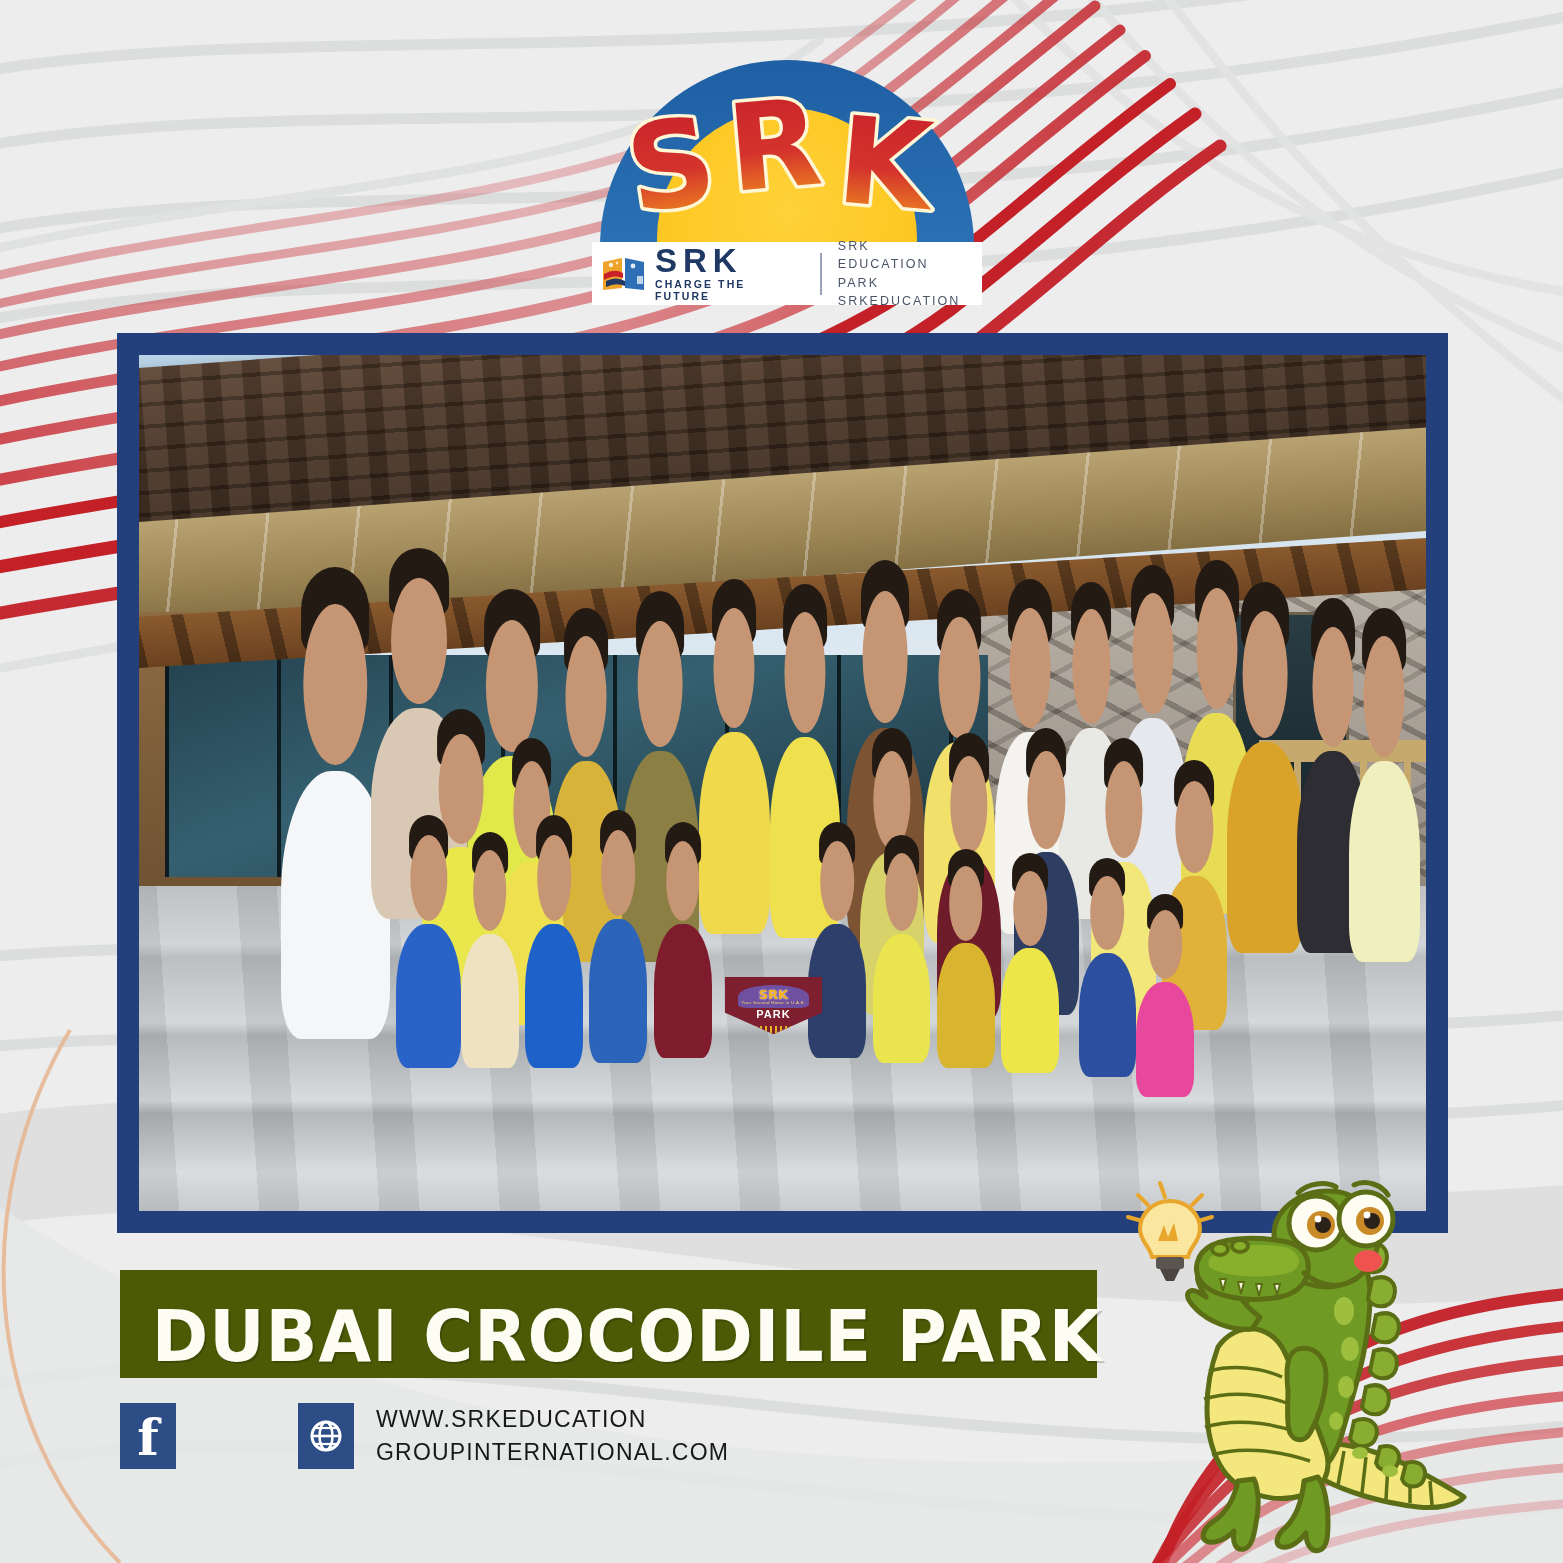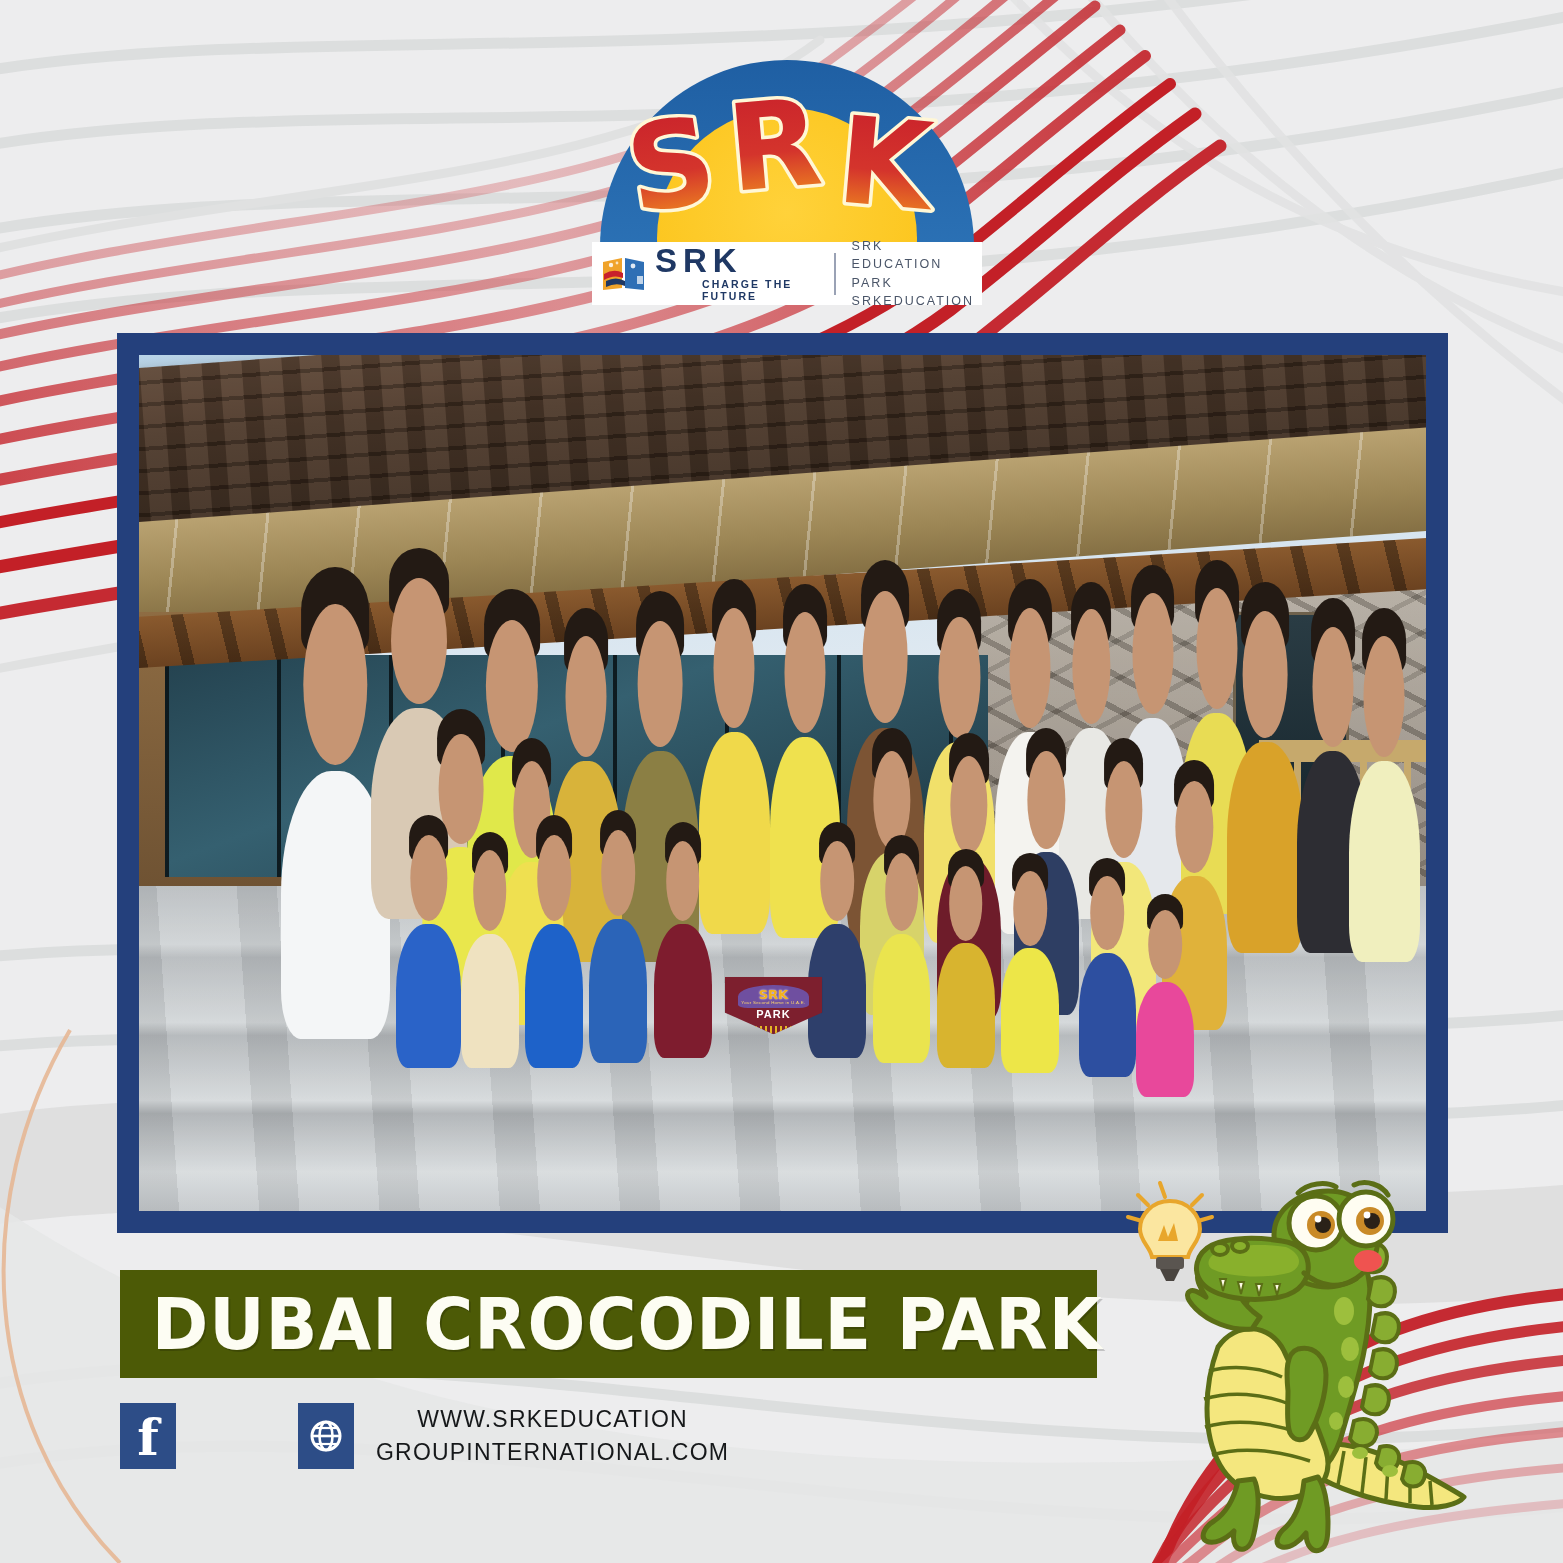--- a/index.html
+++ b/index.html
@@ -48,21 +48,21 @@
     background:#ffffff;
     display:flex;align-items:center;padding:0 8px;box-sizing:border-box;gap:7px;
   }
   .strip-mark{width:48px;height:40px;flex:none;position:relative;}
   .strip-srk{
     font-family:"Liberation Sans", sans-serif;
     font-weight:bold;font-size:33px;letter-spacing:6px;color:#1f3864;line-height:0.95;
   }
   .strip-tag{
     font-family:"Liberation Sans", sans-serif;
-    font-weight:bold;font-size:10.5px;letter-spacing:2.1px;color:#1f3864;margin-top:2px;margin-left:47px;
+    font-weight:bold;font-size:10.5px;letter-spacing:2.1px;color:#1f3864;margin-top:2px;
   }
   .strip-divider{width:1.5px;height:42px;background:#9aa2b5;margin:0 9px;flex:none;}
   .strip-right{
     font-family:"Liberation Sans", sans-serif;
     font-size:12.5px;letter-spacing:2.0px;color:#4a5568;line-height:1.45;
   }
 
   
   .photo-frame{
     position:absolute;left:117px;top:333px;width:1331px;height:900px;
@@ -166,42 +166,42 @@
     font-family:"Liberation Sans", sans-serif;font-weight:bold;font-size:11px;color:#ffffff;letter-spacing:1px;
   }
   .pennant .pfringe{
     position:absolute;left:0;bottom:0;width:100%;height:14%;
     background:repeating-linear-gradient(90deg,#e5b524 0 2px,rgba(0,0,0,0) 2px 5px);
   }
 
   
   .title-banner{
     position:absolute;left:120px;top:1270px;width:977px;height:108px;
-    background:#4c5a06;display:flex;align-items:center;z-index:5;
+    background:#4c5a06;display:flex;align-items:flex-end;z-index:5;
   }
   .title-text{
     font-family:"DejaVu Sans", sans-serif;
     font-weight:bold;
     font-size:71px;
     color:#fdfdf3;
     letter-spacing:1px;
     padding-left:33px;
     white-space:nowrap;
     transform:scaleX(.96);
     transform-origin:left center;
     text-shadow:2px 2px 0 rgba(0,0,0,.18);
   }
 
   
   .contact-row{
     position:absolute;left:120px;top:1403px;width:1000px;height:100px;
     display:flex;align-items:flex-start;z-index:5;
   }
   .contact-item{display:flex;align-items:flex-start;gap:22px;}
-  .contact-item.web{margin-left:122px;text-align:center;}
+  .contact-item.web{margin-left:122px;}
   .sq-icon{
     width:56px;height:66px;background:#2d4d87;flex:none;
     display:flex;align-items:center;justify-content:center;
   }
   .fb-glyph{
     font-family:"DejaVu Serif", serif;font-weight:bold;font-size:50px;color:#fff;
     line-height:1;margin-top:4px;
   }
   .contact-text{
     font-family:"Liberation Sans", sans-serif;

